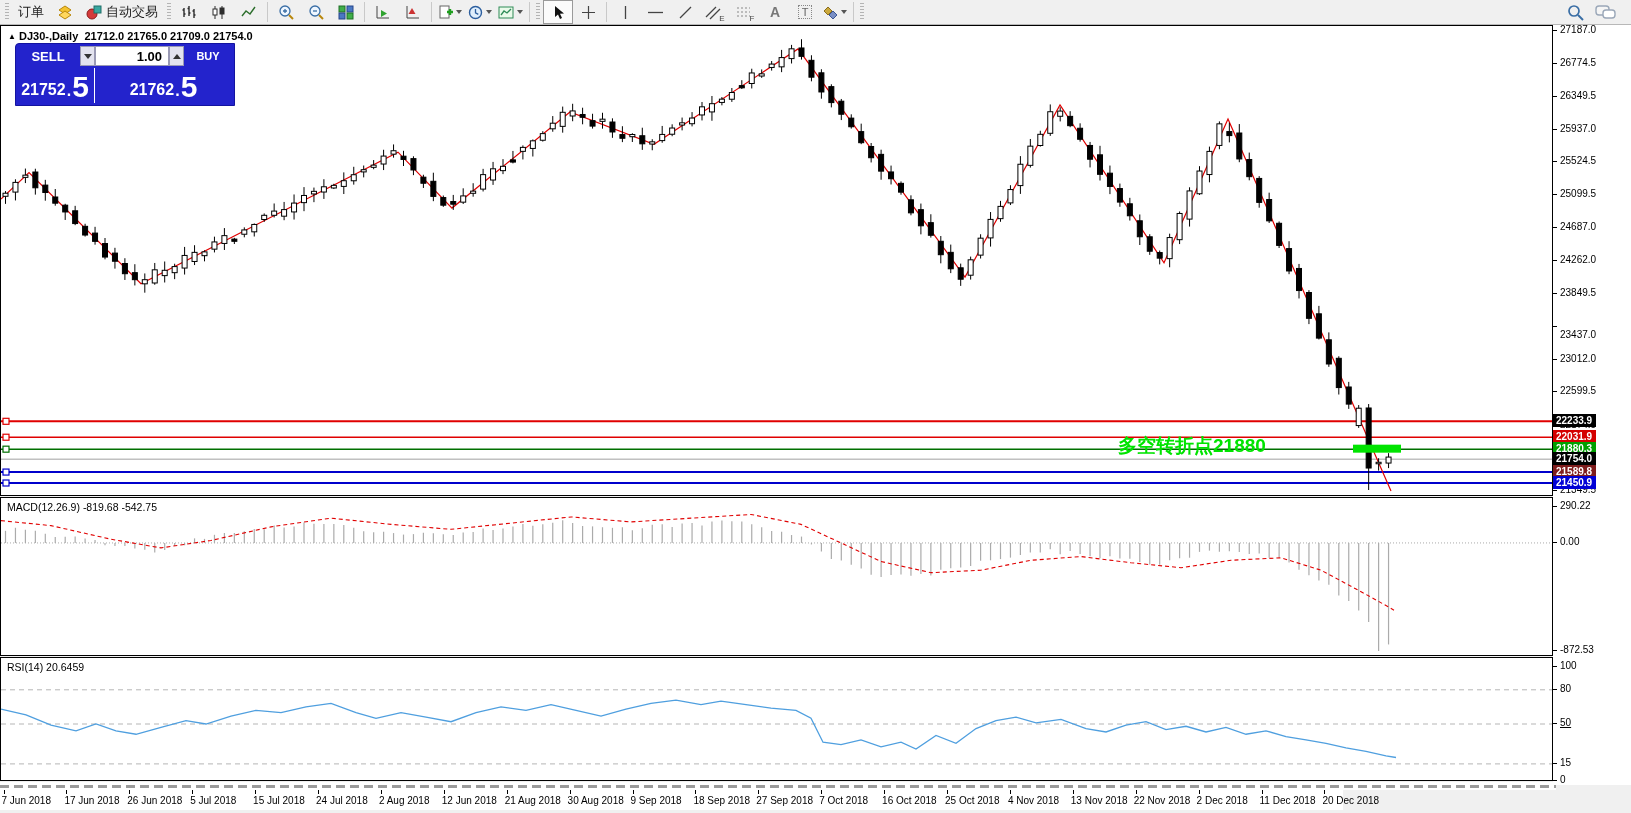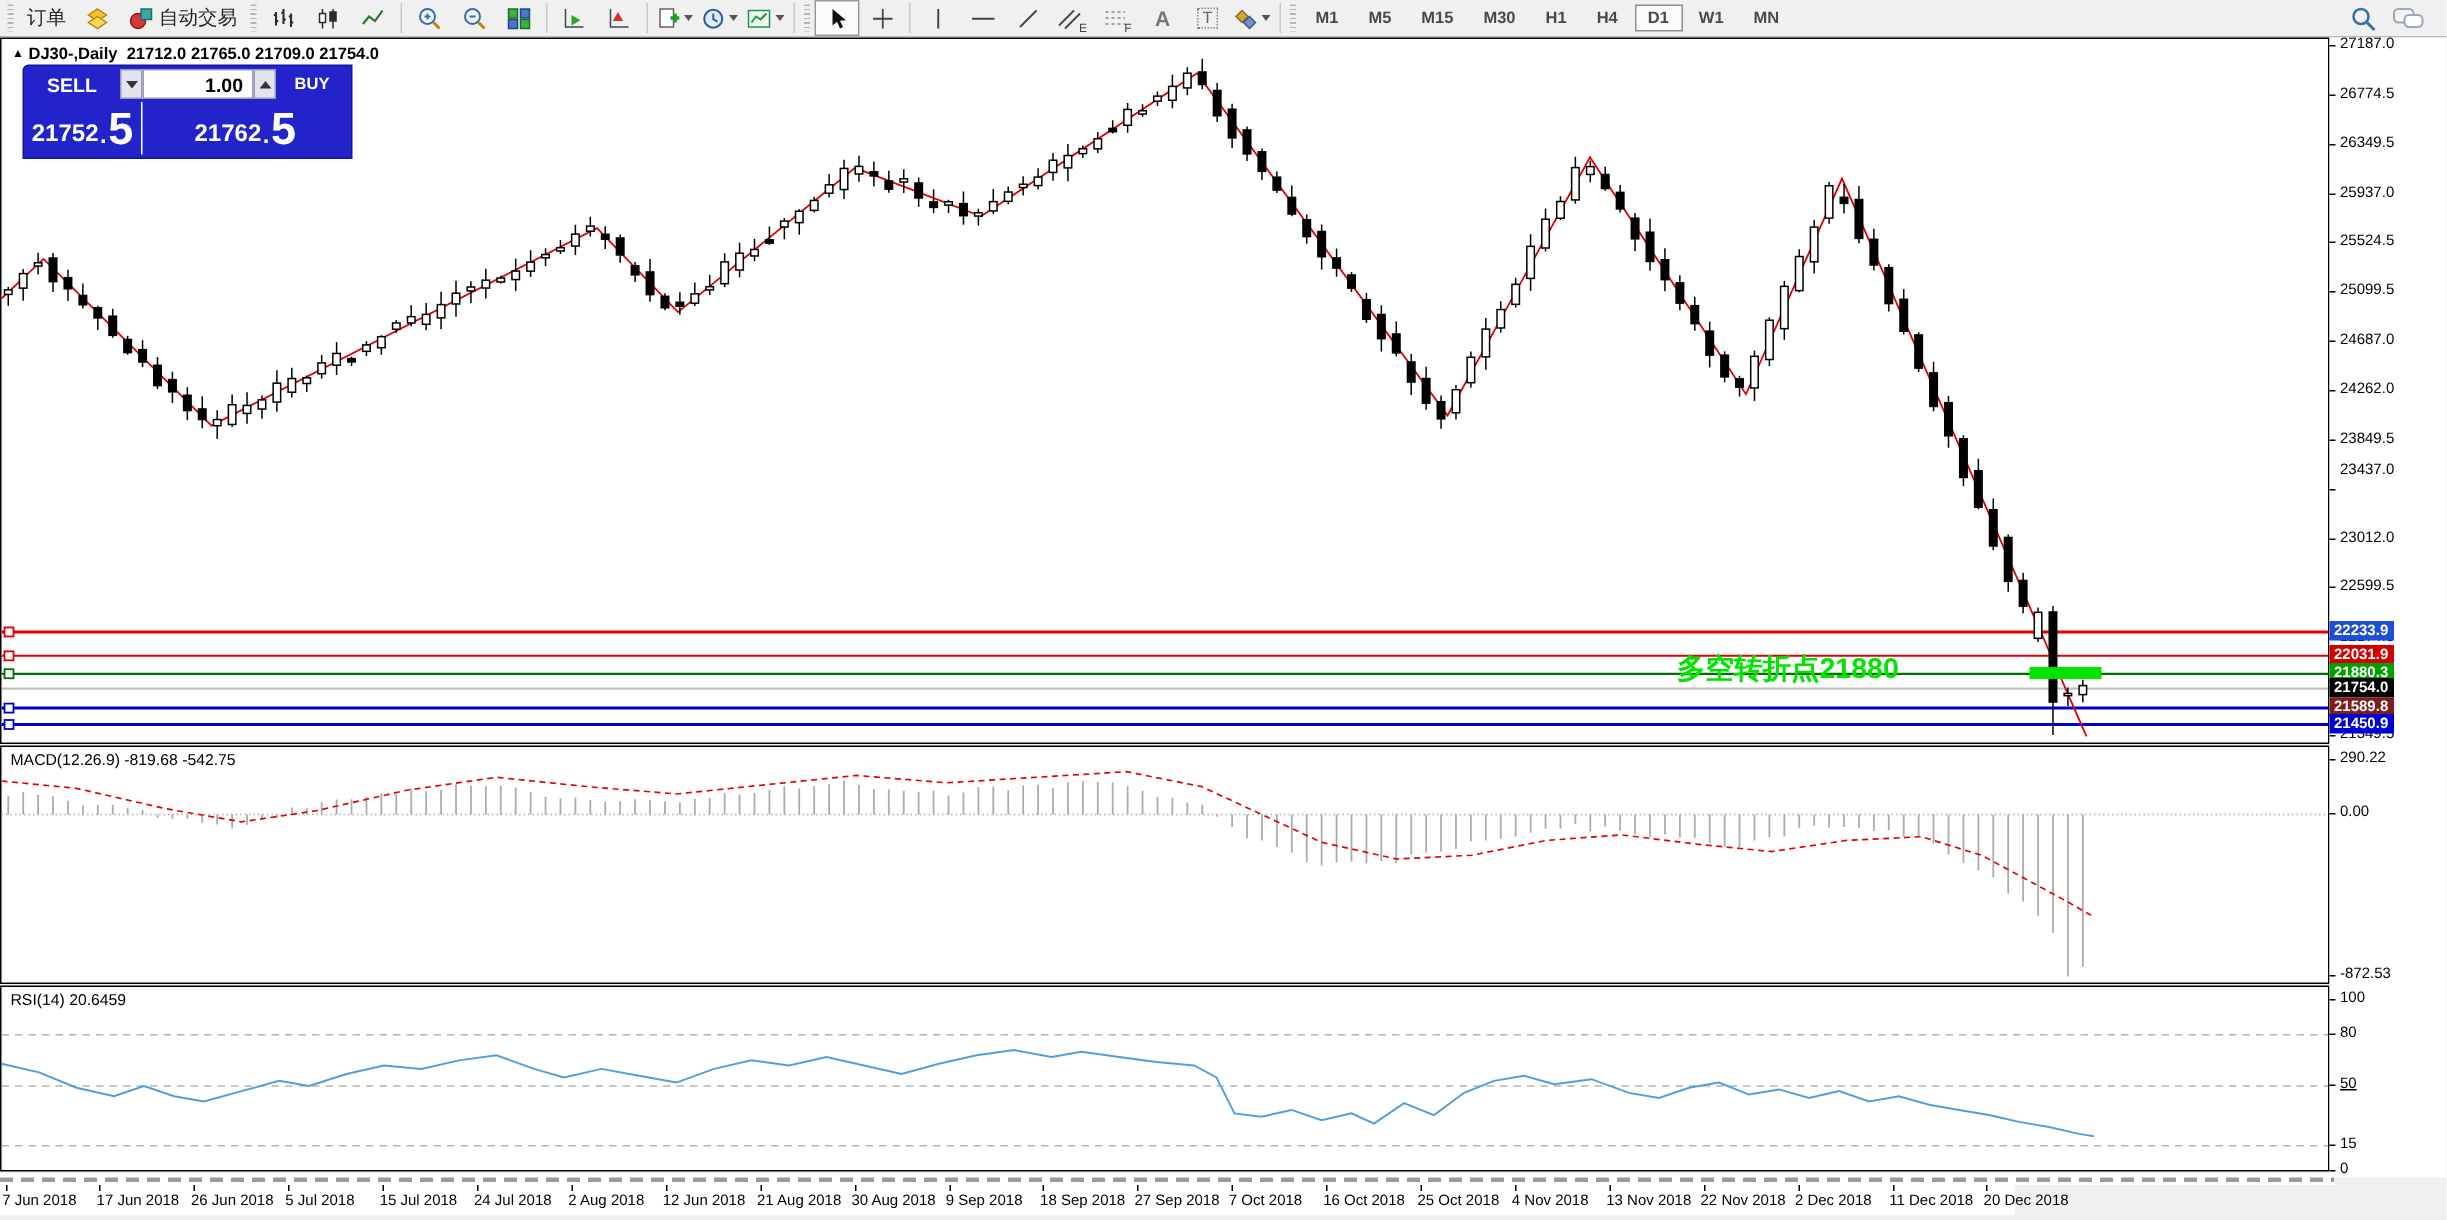--- a/index.html
+++ b/index.html
@@ -218,31 +218,20 @@
   </div>
   <div class="tbtn">
     <svg width="15" height="15">
       <polygon points="5,2 9,6 5,10 1,6" fill="#caa83c" stroke="#8a6d1c"></polygon>
       <polygon points="10,6 14,10 10,14 6,10" fill="#7a8fc4" stroke="#3c5694"></polygon>
     </svg>
     <span class="caret"></span>
   </div>
   <div class="vsep"></div>
   <div class="grip"></div>
-  <div id="timeframe-group" style="display:flex">
-      <div class="tfbtn">M1</div>
-      <div class="tfbtn">M5</div>
-      <div class="tfbtn">M15</div>
-      <div class="tfbtn">M30</div>
-      <div class="tfbtn">H1</div>
-      <div class="tfbtn">H4</div>
-      <div class="tfbtn active">D1</div>
-      <div class="tfbtn">W1</div>
-      <div class="tfbtn">MN</div>
-    </div>
 
   <div class="right-icons">
     <div class="tbtn">
       <svg width="18" height="17">
         <circle cx="7" cy="7" r="5" fill="none" stroke="#3a6ea5" stroke-width="1.7"></circle>
         <line x1="11" y1="11" x2="16" y2="16" stroke="#3a6ea5" stroke-width="2"></line>
       </svg>
     </div>
     <div class="tbtn">
       <svg width="22" height="17">
@@ -720,21 +709,21 @@
     <div class="ticklbl" style="top: 130.006px;">25524.5</div>
     <div class="tickmark" style="top: 169.497px;"></div>
     <div class="ticklbl" style="top: 163.497px;">25099.5</div>
     <div class="tickmark" style="top: 202.002px;"></div>
     <div class="ticklbl" style="top: 196.002px;">24687.0</div>
     <div class="tickmark" style="top: 235.493px;"></div>
     <div class="ticklbl" style="top: 229.493px;">24262.0</div>
     <div class="tickmark" style="top: 267.998px;"></div>
     <div class="ticklbl" style="top: 261.998px;">23849.5</div>
     <div class="tickmark" style="top: 300.503px;"></div>
-    <div class="ticklbl" style="top: 283px;">23437.0</div>
+    <div class="ticklbl" style="top: 304px;">23437.0</div>
     <div class="tickmark" style="top: 333.994px;"></div>
     <div class="ticklbl" style="top: 327.994px;">23012.0</div>
     <div class="tickmark" style="top: 366.499px;"></div>
     <div class="ticklbl" style="top: 360.499px;">22599.5</div>
     <div class="tickmark" style="top: 399.989px;"></div>
     <div class="ticklbl" style="top: 393.989px;">22174.5</div>
     <div class="tickmark" style="top: 465px;"></div>
     <div class="ticklbl" style="top: 459px;">21349.5</div>
     <div class="tickmark" style="top: 481px;"></div>
     <div class="ticklbl" style="top: 475px;">290.22</div>
@@ -745,21 +734,21 @@
     <div class="tickmark" style="top: 641px;"></div>
     <div class="ticklbl" style="top: 635px;">100</div>
     <div class="tickmark" style="top: 663.8px;"></div>
     <div class="ticklbl" style="top: 657.8px;">80</div>
     <div class="tickmark" style="top: 698px;"></div>
     <div class="ticklbl" style="top: 692px; text-decoration: underline;">50</div>
     <div class="tickmark" style="top: 737.9px;"></div>
     <div class="ticklbl" style="top: 731.9px;">15</div>
     <div class="tickmark" style="top: 755px;"></div>
     <div class="ticklbl" style="top: 749px;">0</div>
-    <div class="leveltag" style="top: 388.809px; background: #1d4ed8;">22233.9</div>
+    <div class="leveltag" style="top: 388.809px; background: #000000;">22233.9</div>
     <div class="leveltag" style="top: 404.726px; background: rgb(212, 0, 0);">22031.9</div>
     <div class="leveltag" style="top: 416.673px; background: rgb(0, 160, 0);">21880.3</div>
     <div class="leveltag" style="top: 426.625px; background: rgb(0, 0, 0);">21754.0</div>
     <div class="leveltag" style="top: 439.564px; background: #7f1d1d;">21589.8</div>
     <div class="leveltag" style="top: 450.51px; background: rgb(0, 0, 214);">21450.9</div>
   </div>
 
 <div id="symbol-header"><span class="tri">▲</span> <span>DJ30-,Daily</span>  <span>21712.0</span> <span>21765.0</span> <span>21709.0</span> <span>21754.0</span></div>
 
 <div id="trade-panel">

